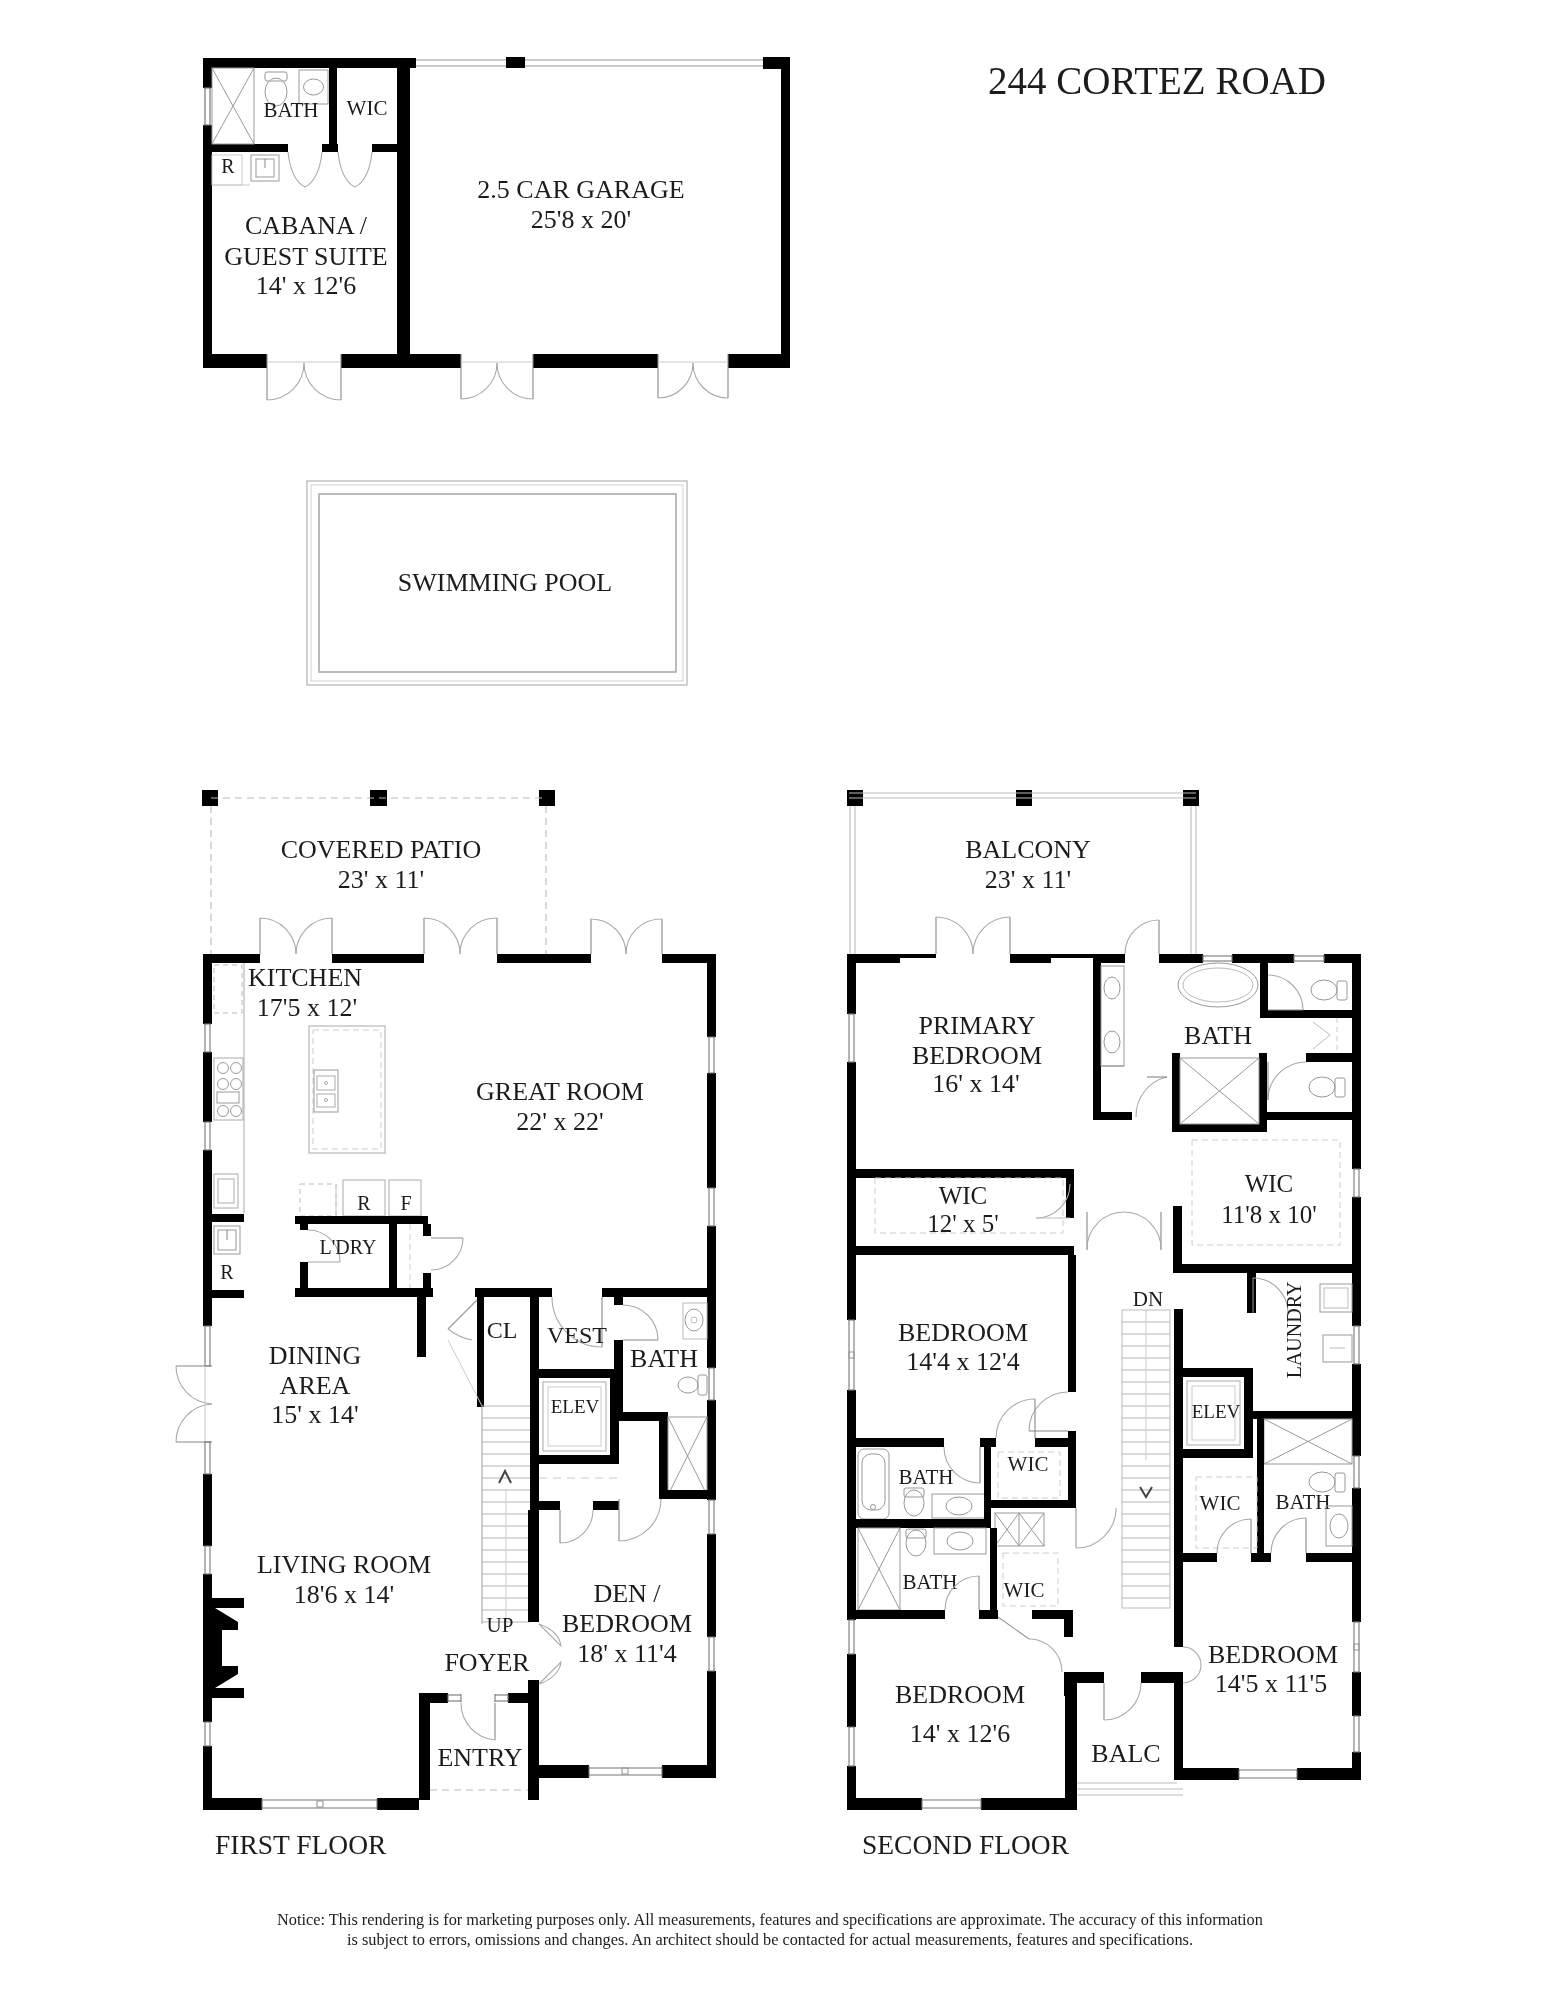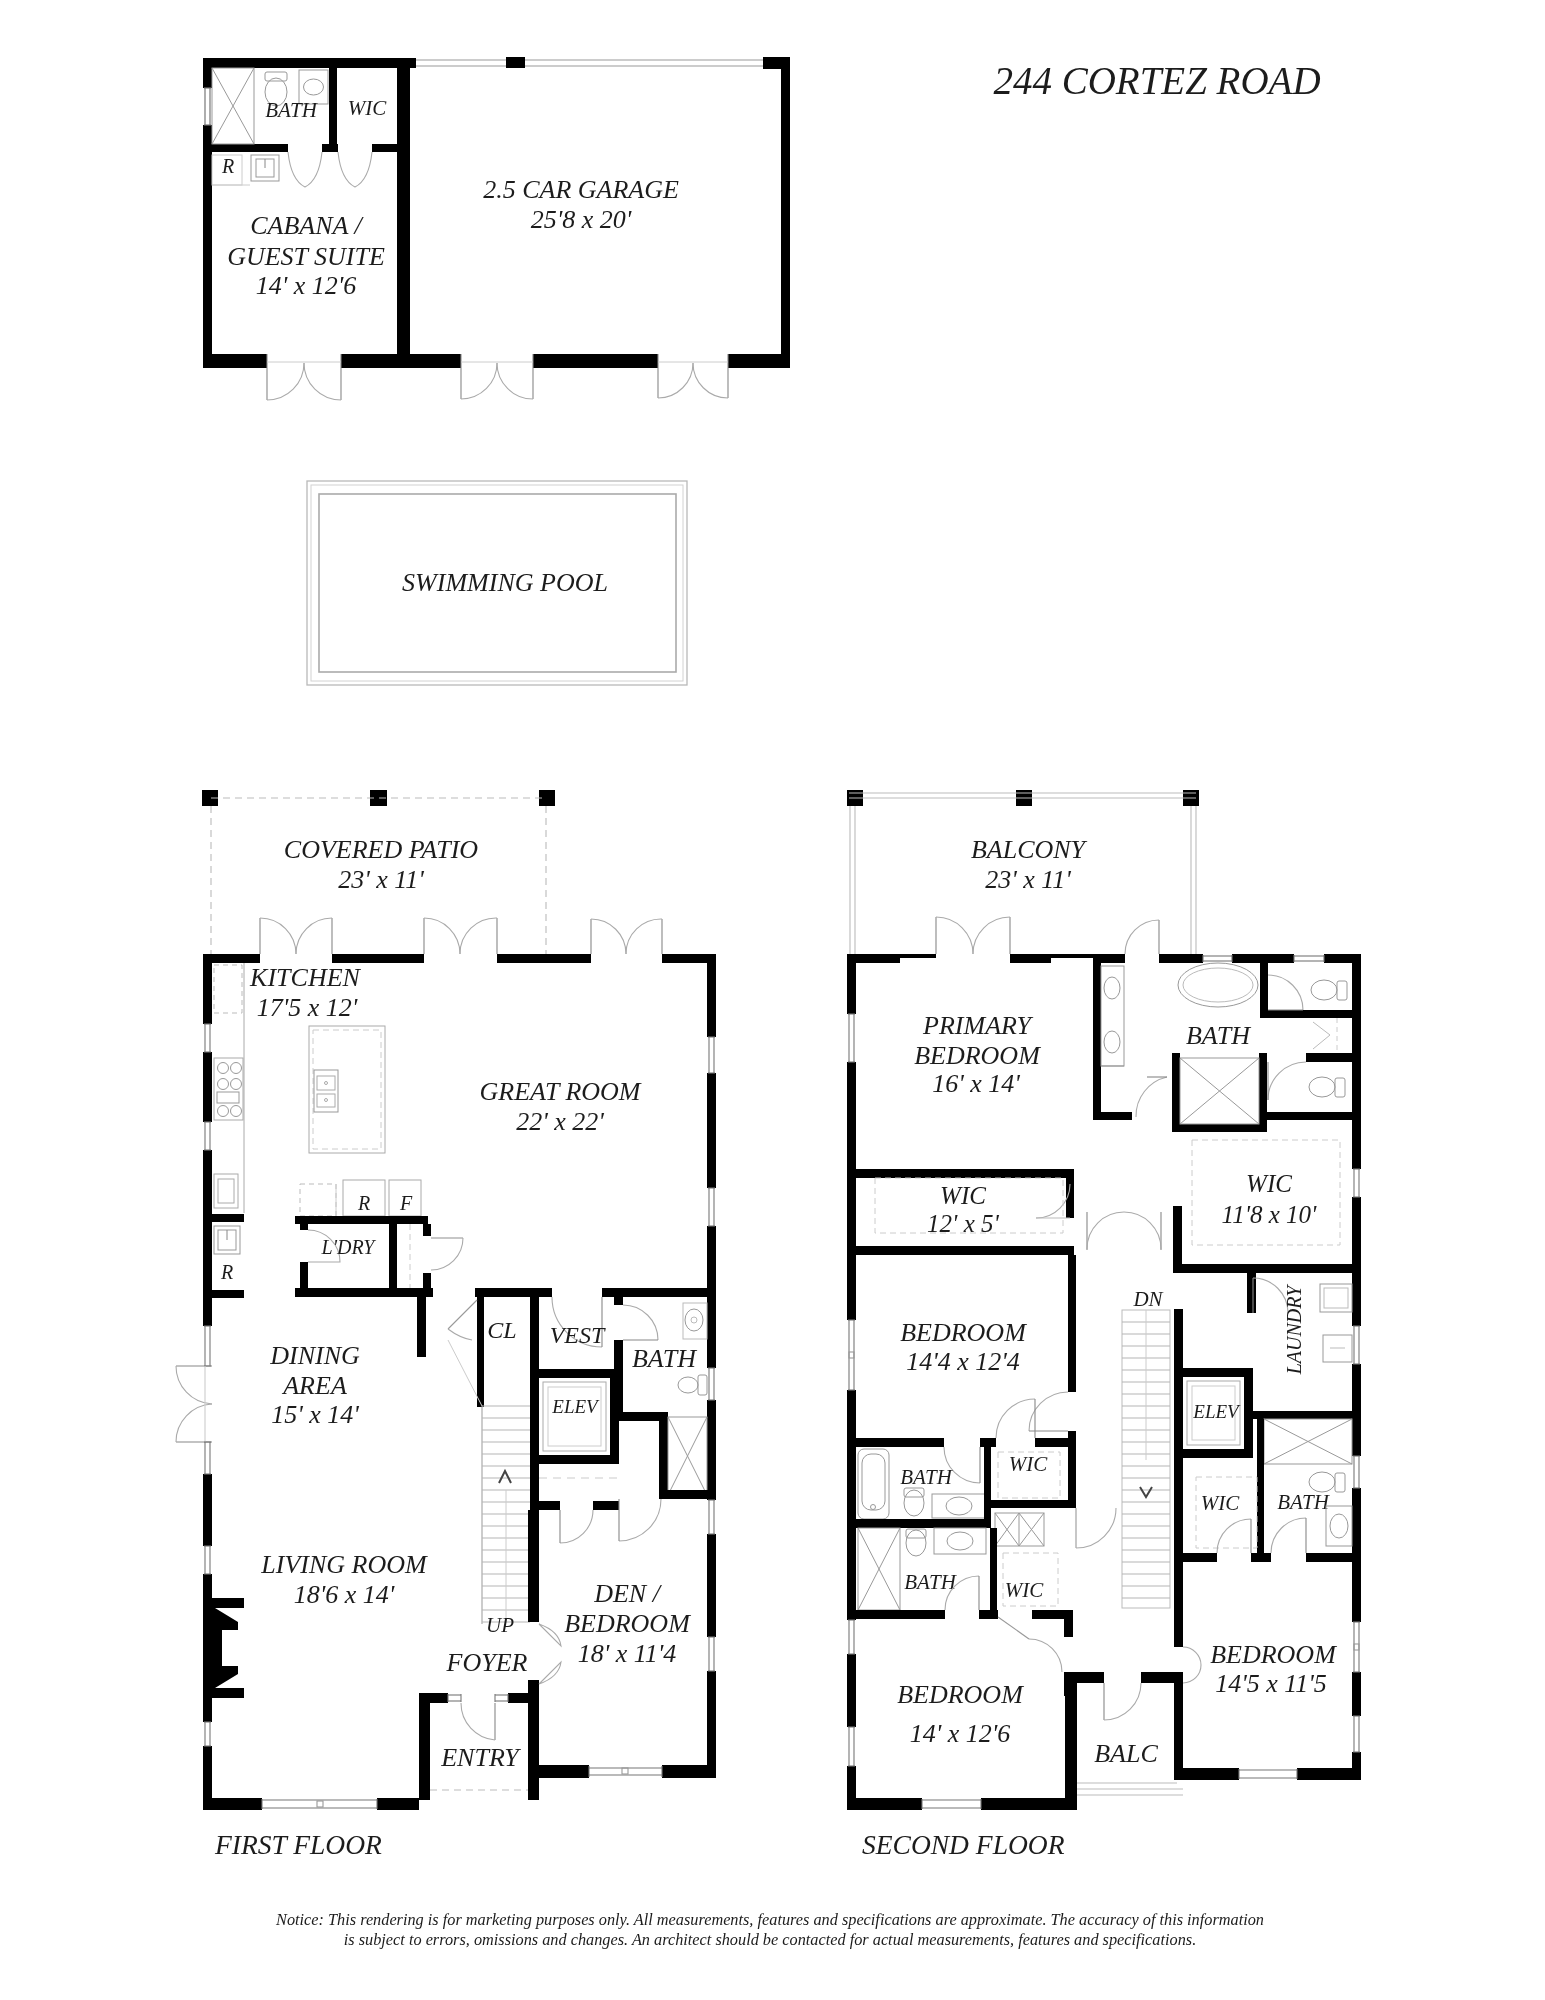--- a/index.html
+++ b/index.html
@@ -1,16 +1,16 @@
 <!DOCTYPE html>
 <html><head>
 <meta charset="utf-8">
 <style>
   html,body{margin:0;padding:0;background:#fff;}
-  .page{position:relative;width:1545px;height:2000px;background:#fff;overflow:hidden;font-style:italic;}
+  .page{position:relative;width:1545px;height:2000px;background:#fff;overflow:hidden;}
   svg{display:block;}
   text{font-family:"Liberation Serif", serif;fill:#1c1c1c;}
 </style>
 </head>
 <body>
 <div class="page">
 <svg width="1545" height="2000" viewBox="0 0 1545 2000">
 <rect x="0" y="0" width="1545" height="2000" fill="#ffffff"></rect>
 
 <text x="1157" y="94" font-size="39" text-anchor="middle">244 CORTEZ ROAD</text>

